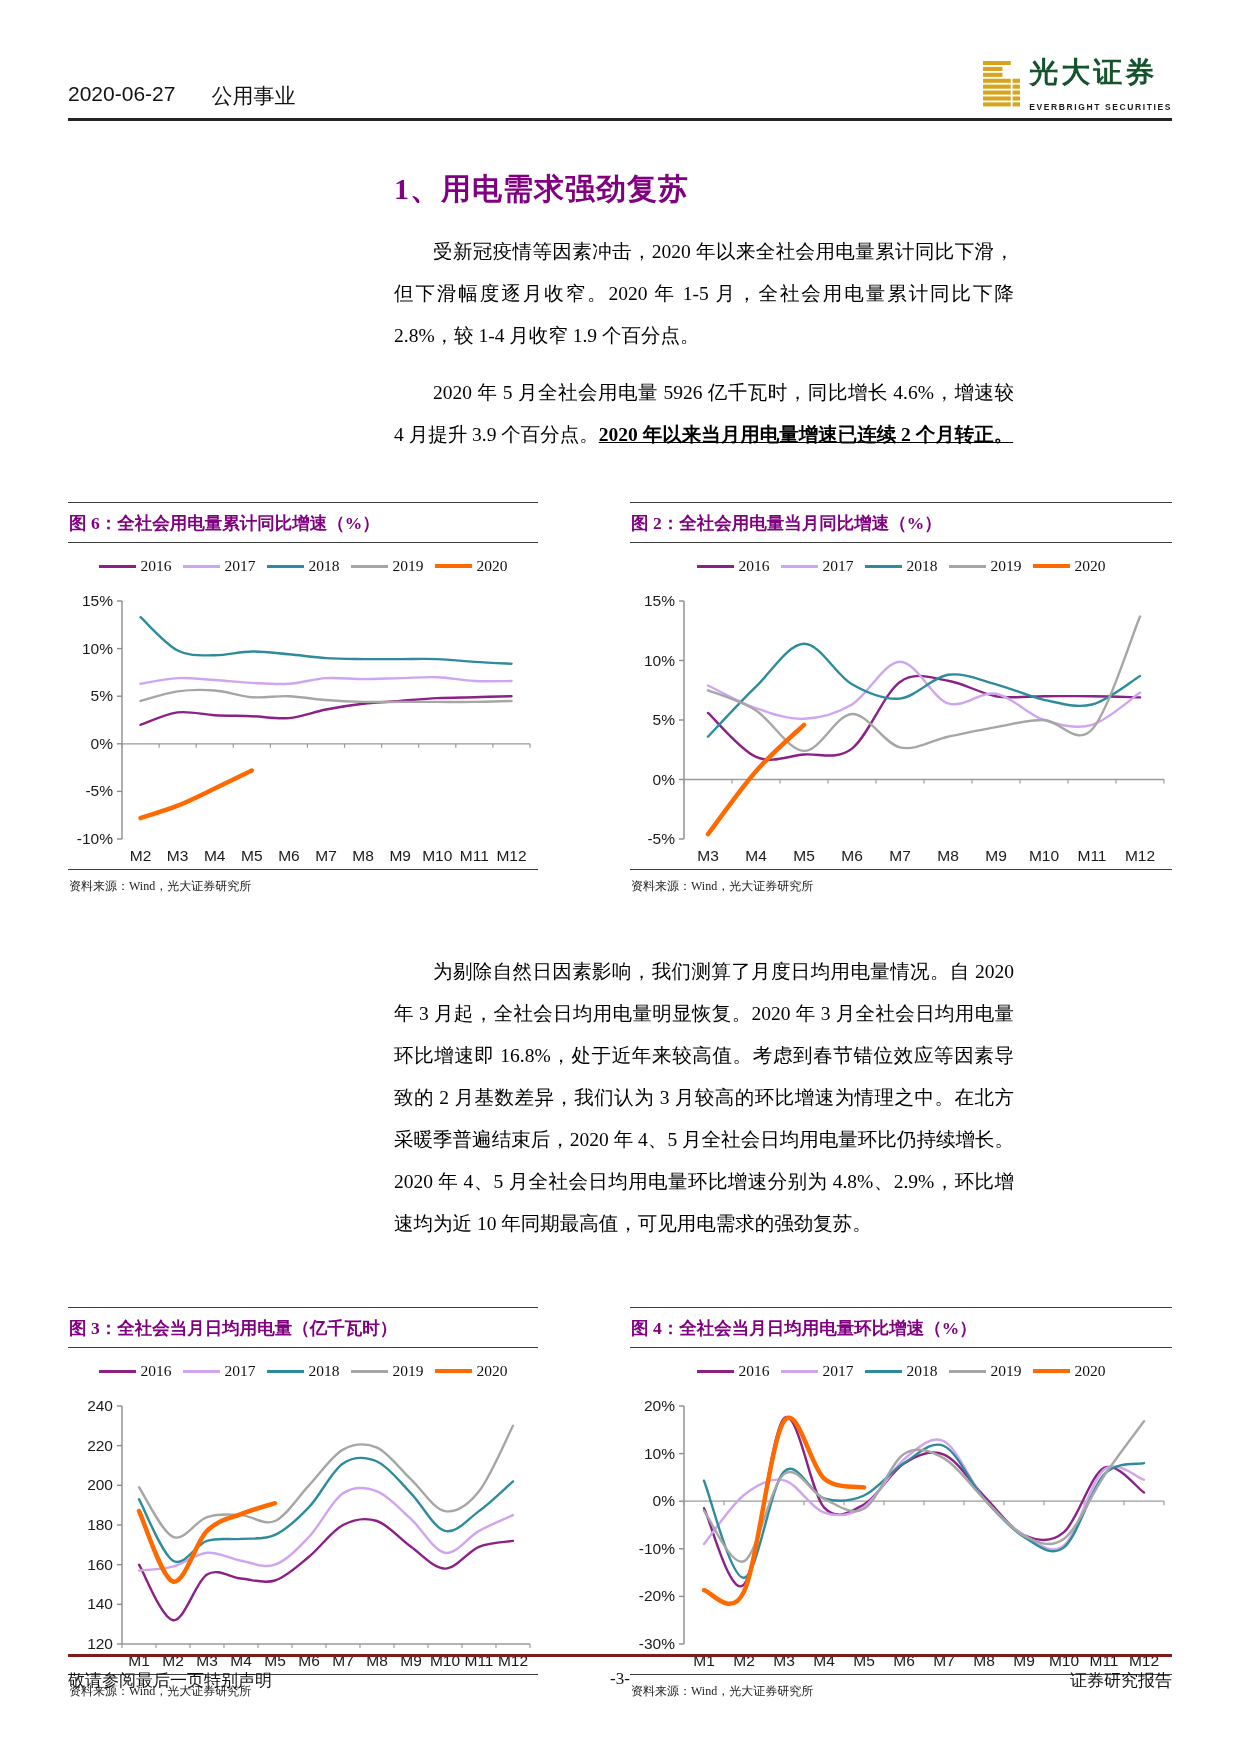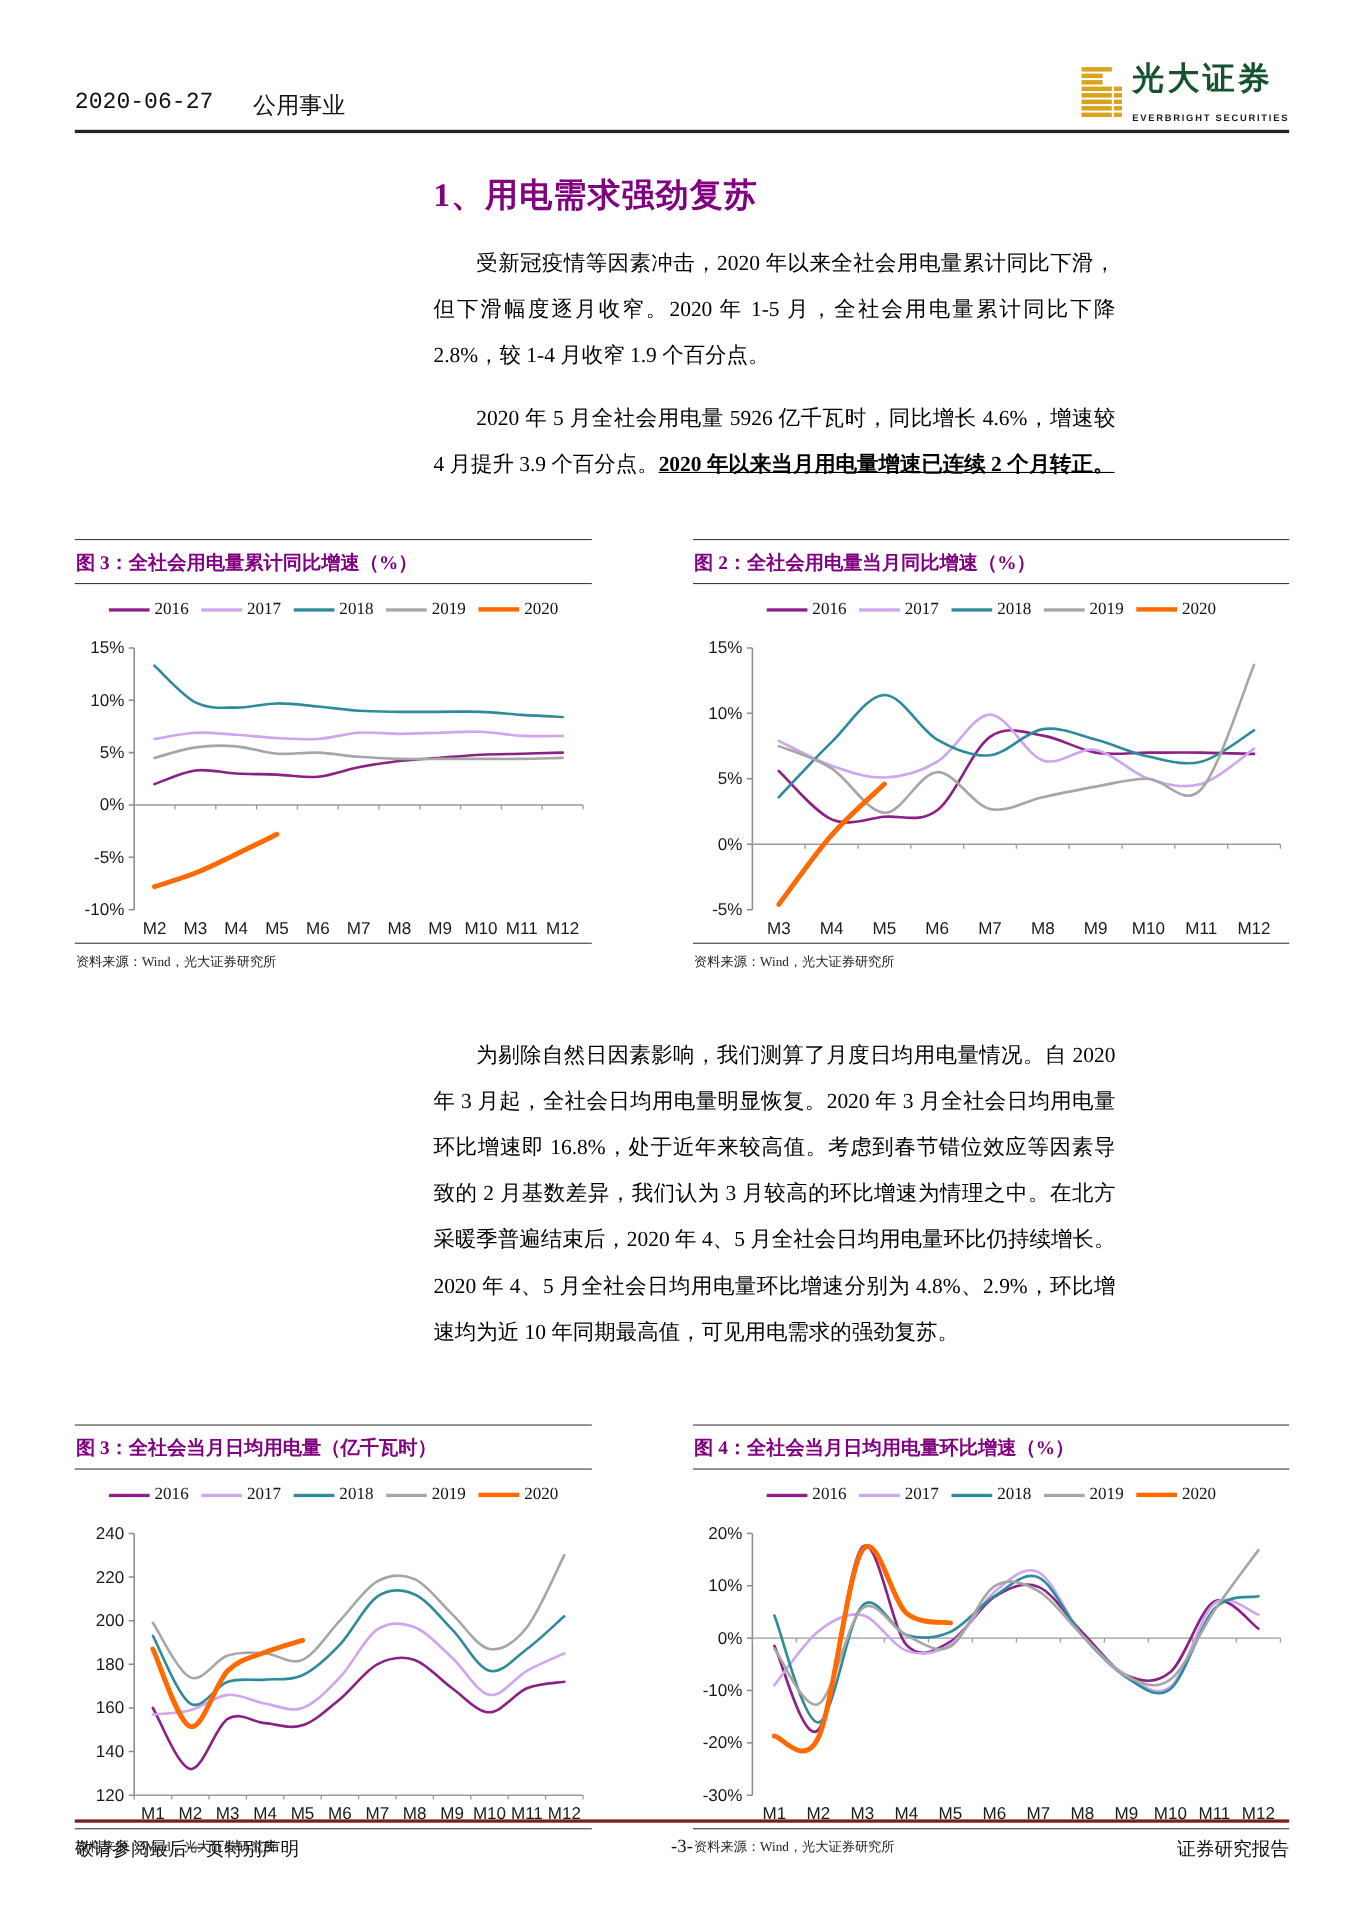--- a/index.html
+++ b/index.html
@@ -2,29 +2,29 @@
 <html><head>
 <meta charset="utf-8">
 <style>
   html,body{margin:0;padding:0;background:#fff;}
   .page{width:1240px;height:1754px;margin:0 auto;background:#fff;position:relative;
         padding:58px 68px 0;box-sizing:border-box;color:#000;
         font-family:"Liberation Serif",serif;}
   
   .hdr{display:flex;justify-content:space-between;align-items:flex-end;
        border-bottom:3px solid #262626;padding-bottom:6px;}
-  .hdr-left{font-family:Liberation Mono, monospace;font-size:21px;color:#111;
+  .hdr-left{font-family:Liberation Sans, sans-serif;font-size:21px;color:#111;
             display:flex;gap:36px;padding-bottom:2px;text-align:right;}
   .logo{display:flex;align-items:center;gap:9px;}
   .logo-texts{display:flex;flex-direction:column;align-items:flex-start;}
   .brand-name{font-size:29px;font-weight:bold;color:#14532d;letter-spacing:3px;line-height:1;}
   .brand-sub{font-family:"Liberation Sans",sans-serif;font-size:8.5px;font-weight:bold;
              letter-spacing:1.6px;color:#1a1a1a;margin-top:15px;}
   
-  .h1{margin:36px 0 0 326px;font-size:30px;font-weight:bold;color:#800080;letter-spacing:1px;}
+  .h1{margin:48px 0 0 326px;font-size:30px;font-weight:bold;color:#800080;letter-spacing:1px;}
   .body-p{width:620px;margin:21px 0 0 326px;font-size:19.5px;line-height:42px;
           text-align:justify;text-indent:2em;}
   .p2{margin-top:15px;}
   .hl{font-weight:bold;text-decoration:underline;}
   
   .fig-row{display:flex;justify-content:space-between;margin-top:46px;}
   .fig-row-2{margin-top:62px;}
   .fig{margin:0;border-top:1px solid #3c3c3c;}
   .fig-w1{width:470px;}
   .fig-w2{width:542px;}
@@ -79,21 +79,21 @@
   </header>
 
   <h1 class="h1">1、用电需求强劲复苏</h1>
 
   <p class="body-p">受新冠疫情等因素冲击，2020 年以来全社会用电量累计同比下滑，但下滑幅度逐月收窄。2020 年 1-5 月，全社会用电量累计同比下降 2.8%，较 1-4 月收窄 1.9 个百分点。</p>
 
   <p class="body-p p2"><span>2020 年 5 月全社会用电量 5926 亿千瓦时，同比增长 4.6%，增速较 4 月提升 3.9 个百分点。</span><span class="hl">2020 年以来当月用电量增速已连续 2 个月转正。</span></p>
 
   <div class="fig-row">
     <figure class="fig fig-w1">
-      <div class="fig-title">图 3：全社会用电量累计同比增速（%）</div>
+      <div class="fig-title">图 6：全社会用电量累计同比增速（%）</div>
       <div class="fig-body">
         <div class="legend">
             <span class="legend-item">
               <span class="legend-swatch" style="background: rgb(139, 32, 134);"></span>
               <span>2016</span>
             </span>
             <span class="legend-item">
               <span class="legend-swatch" style="background: rgb(208, 165, 239);"></span>
               <span>2017</span>
             </span>

